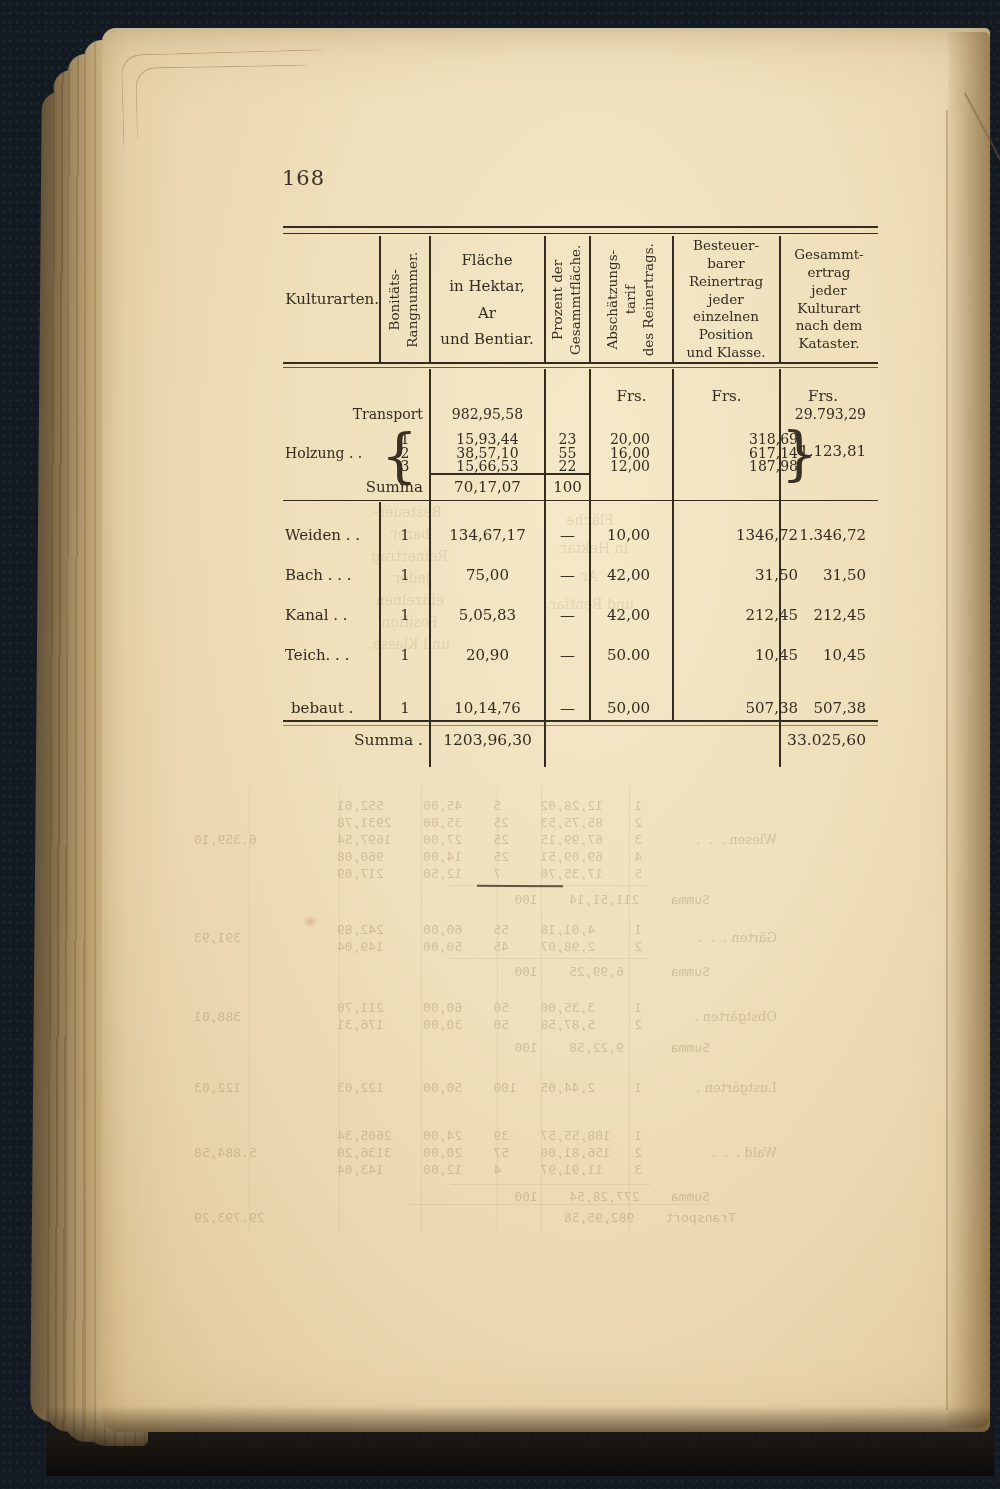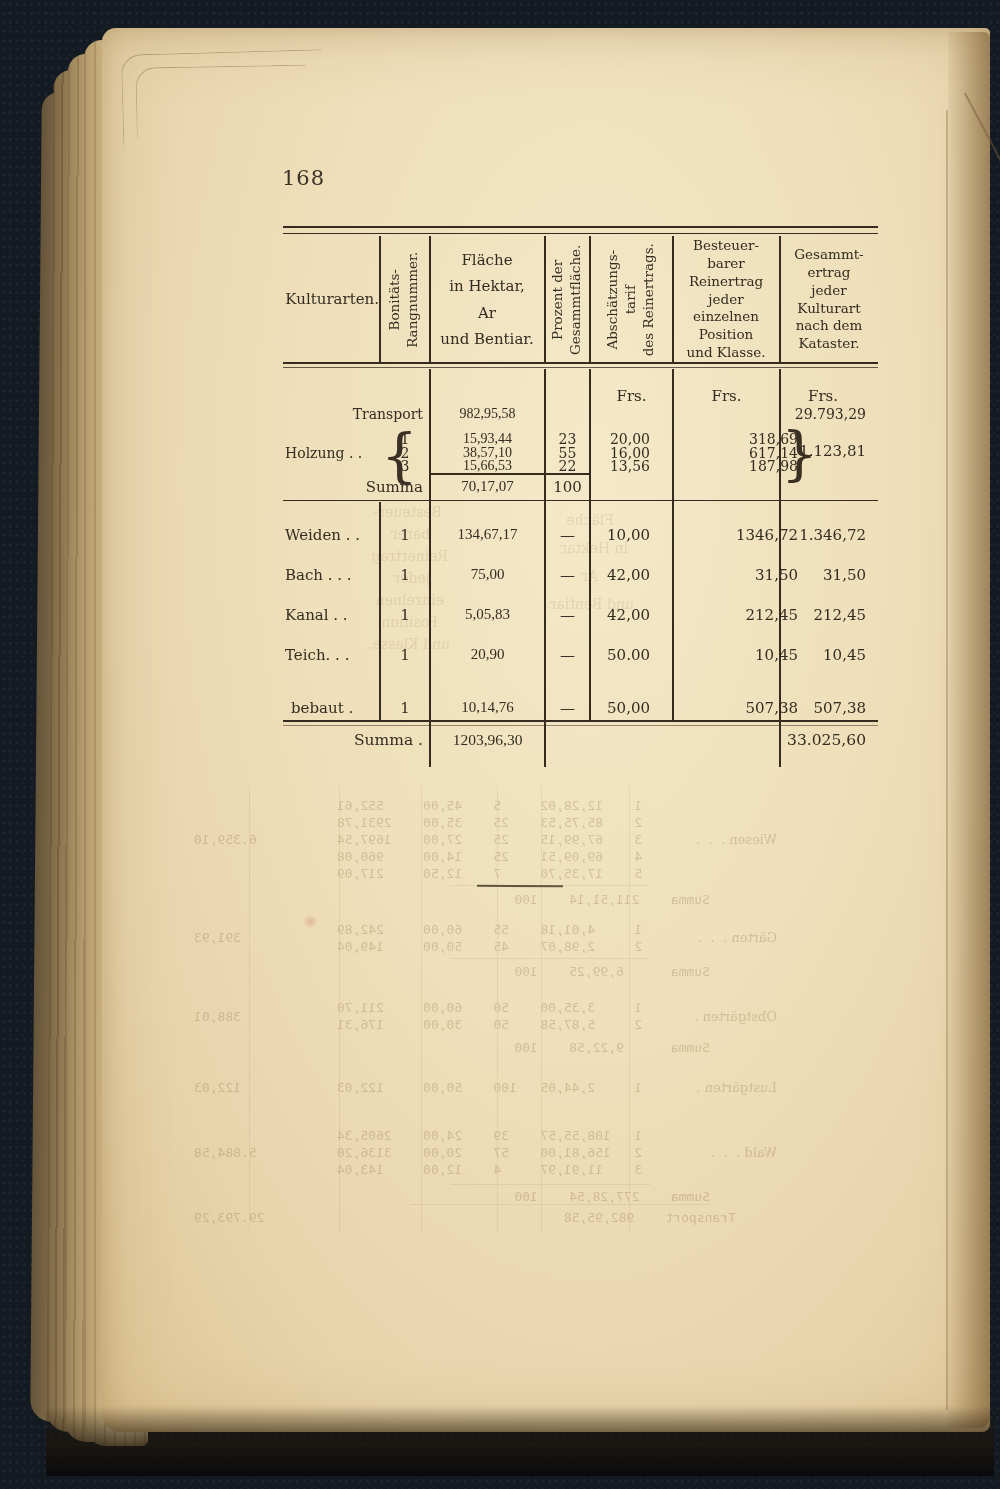--- a/index.html
+++ b/index.html
@@ -54,21 +54,21 @@
   
   .tbl{position:absolute;left:283px;top:226px;width:595px;height:560px;color:#332c20;}
   .hr{position:absolute;background:#352c1f;}
   .vr{position:absolute;width:1.6px;background:#352c1f;}
   .trow{position:absolute;left:0;width:595px;height:20px;white-space:nowrap;}
   .cell{position:absolute;top:0;}
   .f1{font-size:14px;}  .f2{font-size:15px;}
   .c1L{left:2px;width:100px;text-align:left;}
   .c1r{left:0;width:140px;text-align:right;}
   .c2{left:97px;width:50px;text-align:center;}
-  .c3{left:147px;width:115px;text-align:center;font-family:Liberation Serif, serif;}
+  .c3{left:147px;width:115px;text-align:center;}
   .c4{left:262px;width:45px;text-align:center;}
   .c5{left:307px;width:60px;text-align:right;}
   .c5c{left:307px;width:83px;text-align:center;}
   .c6{left:390px;width:84px;text-align:right;padding-left:41px;}
   .c6c{left:390px;width:107px;text-align:center;}
   .c7{left:497px;width:86px;text-align:right;}
   .c7c{left:497px;width:86px;text-align:center;}
   .hcell{position:absolute;top:10px;height:127px;display:flex;align-items:center;
       justify-content:center;text-align:center;line-height:1.5;}
   .rot{transform:rotate(-90deg);white-space:nowrap;text-align:center;line-height:1.3;}
@@ -267,21 +267,21 @@
       <span class="cell c2">2</span>
       <span class="cell c3">38,57,10</span>
       <span class="cell c4">55</span>
       <span class="cell c5">16,00</span>
       <span class="cell c6">617,14</span>
     </div>
     <div class="trow f1" style="top:232px">
       <span class="cell c2">3</span>
       <span class="cell c3">15,66,53</span>
       <span class="cell c4">22</span>
-      <span class="cell c5">13,56</span>
+      <span class="cell c5">12,00</span>
       <span class="cell c6">187,98</span>
     </div>
     <div class="trow f2" style="top:216px">
       <span class="cell c7">1.123,81</span>
     </div>
     <div class="trow f2" style="top:252px">
       <span class="cell c1r">Summa</span>
       <span class="cell c3">70,17,07</span>
       <span class="cell c4">100</span>
     </div>

